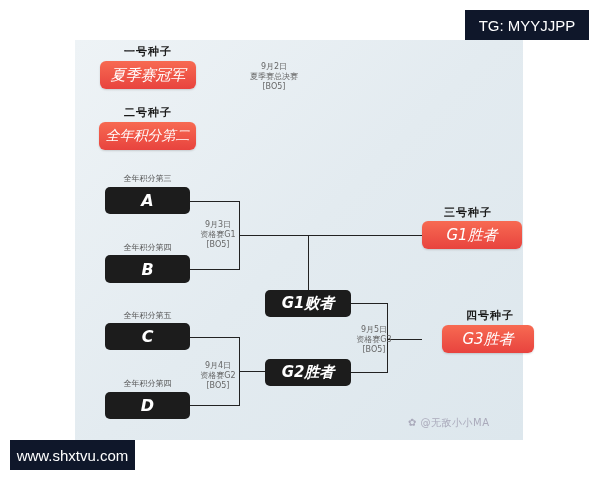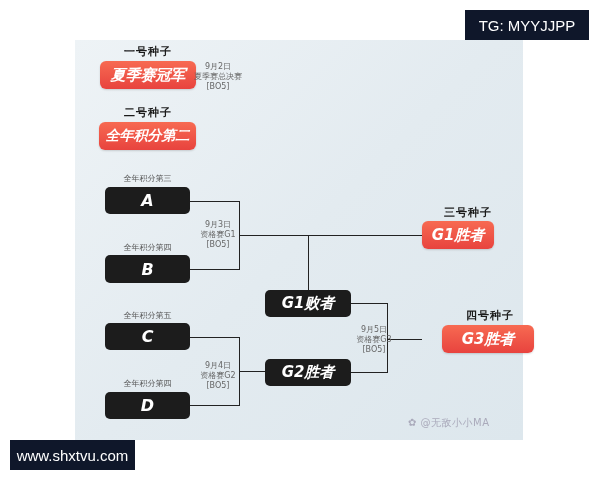--- a/index.html
+++ b/index.html
@@ -1,35 +1,35 @@
 <!DOCTYPE html>
 <html><head>
 <meta charset="utf-8">
 <style>
   html,body{margin:0;padding:0;}
   body{width:600px;height:480px;background:#ffffff;position:relative;overflow:hidden;font-family:"DejaVu Sans",sans-serif;}
   .panel{position:absolute;left:75px;top:40px;width:448px;height:400px;background:linear-gradient(135deg,#eef3f6 0%,#e3ebf0 50%,#dde7ed 100%);}
   .abs{position:absolute;}
   .seed-label{font-size:11px;font-weight:bold;color:#1a1a1a;text-align:center;letter-spacing:1px;}
   .small-label{font-size:8px;color:#555;text-align:center;}
-  .red-box{position:absolute;border-radius:6px;background:linear-gradient(180deg,#f76a52 0%,#e8433e 100%);color:#fff;font-weight:bold;font-style:italic;display:flex;align-items:center;justify-content:center;box-shadow:0 1px 2px rgba(0,0,0,0.15);}
+  .red-box{position:absolute;border-radius:6px;background:linear-gradient(180deg,#f76a52 0%,#e8433e 100%);color:#fff;font-weight:normal;font-style:italic;display:flex;align-items:center;justify-content:center;box-shadow:0 1px 2px rgba(0,0,0,0.15);}
   .black-box{position:absolute;border-radius:5px;background:#1c1c1c;color:#fff;font-weight:bold;font-style:italic;display:flex;align-items:center;justify-content:center;}
   .info{position:absolute;font-size:8px;line-height:10px;color:#666;text-align:center;}
   .line{position:absolute;background:#222;}
   .tag{position:absolute;background:#0f172a;color:#fff;font-family:"Liberation Sans",sans-serif;display:flex;align-items:center;justify-content:center;}
   .wm{position:absolute;font-size:10px;color:#aab;letter-spacing:0.5px;}
 </style>
 </head>
 <body>
 
 <div class="panel"></div>
 
 <div class="abs seed-label" style="left:100px;top:44px;width:96px;">一号种子</div>
 <div class="red-box" style="left:100px;top:61px;width:96px;height:28px;font-size:15px;">夏季赛冠军</div>
-<div class="info" style="left:184px;top:62px;width:68px;">
+<div class="info" style="left:196px;top:62px;width:68px;padding-left:44px;">
   <div>9月2日</div>
   <div>夏季赛总决赛</div>
   <div>[BO5]</div>
 </div>
 
 <div class="abs seed-label" style="left:100px;top:105px;width:96px;">二号种子</div>
 <div class="red-box" style="left:99px;top:122px;width:97px;height:28px;font-size:14px;">全年积分第二</div>
 
 <div class="abs small-label" style="left:105px;top:173px;width:85px;">全年积分第三</div>
 <div class="black-box" style="left:105px;top:187px;width:85px;height:27px;font-size:16px;">A</div>
@@ -71,21 +71,21 @@
 <div class="line" style="left:351px;top:372px;width:36px;height:1px;"></div>
 <div class="line" style="left:387px;top:303px;width:1px;height:70px;"></div>
 <div class="line" style="left:387px;top:339px;width:35px;height:1px;"></div>
 <div class="info" style="left:352px;top:325px;width:44px;">
   <div>9月5日</div>
   <div>资格赛G3</div>
   <div>[BO5]</div>
 </div>
 
 <div class="abs seed-label" style="left:422px;top:205px;width:92px;">三号种子</div>
-<div class="red-box" style="left:422px;top:221px;width:72px;height:28px;font-size:15px;">G1胜者</div>
+<div class="red-box" style="left:422px;top:221px;width:100px;height:28px;font-size:15px;">G1胜者</div>
 
 <div class="abs seed-label" style="left:422px;top:308px;width:92px;text-align:right;">四号种子</div>
 <div class="red-box" style="left:422px;top:325px;width:92px;height:28px;font-size:15px;margin-left:20px;">G3胜者</div>
 
 <div class="wm" style="left:408px;top:416px;">
   <span>✿ </span><span>@无敌小小MA</span>
 </div>
 
 <div class="tag" style="left:465px;top:10px;width:124px;height:30px;font-size:15px;">TG: MYYJJPP</div>
 <div class="tag" style="left:10px;top:440px;width:125px;height:30px;font-size:15px;">www.shxtvu.com</div>

